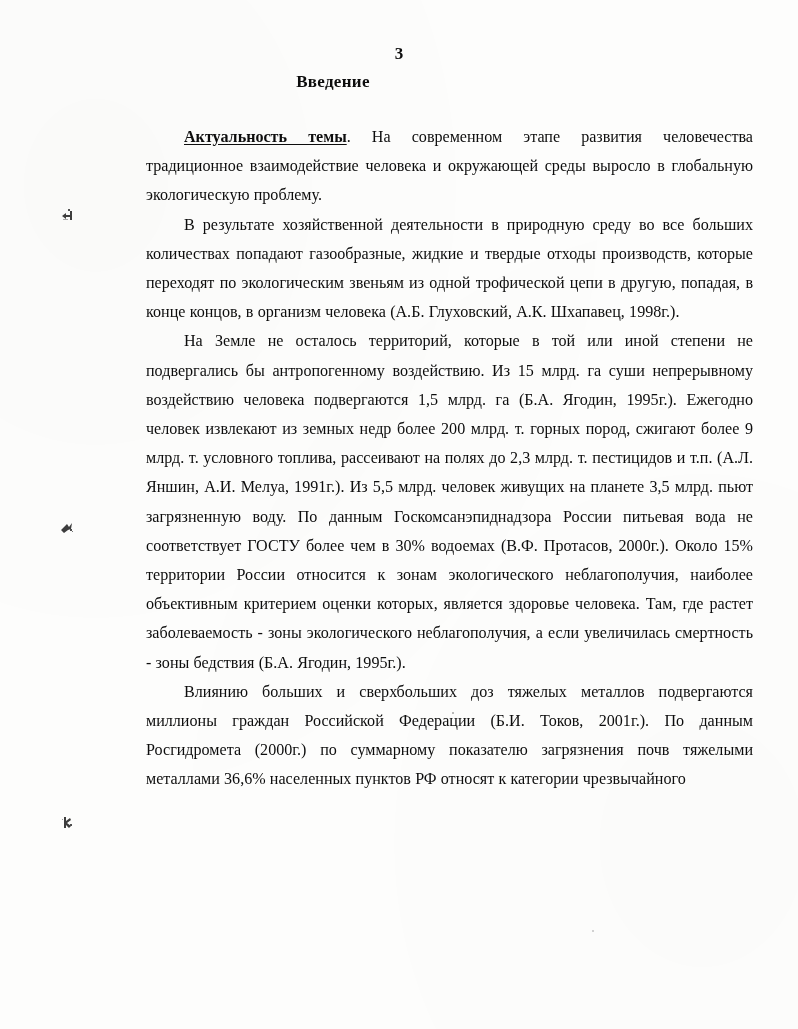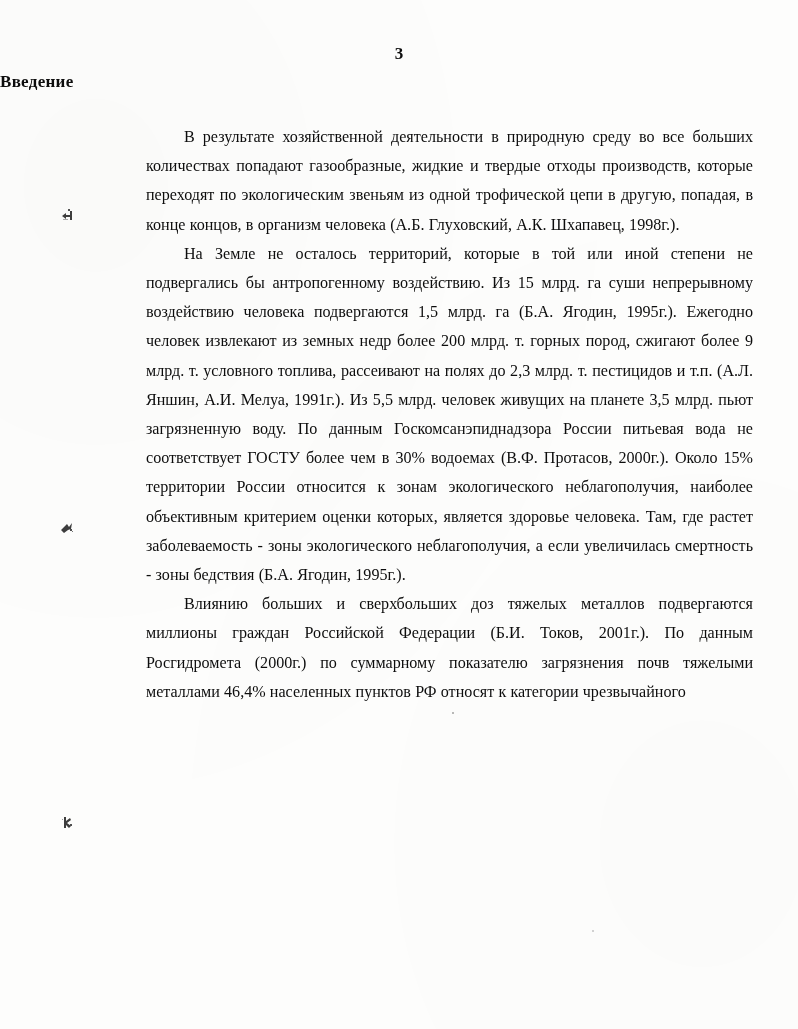--- a/index.html
+++ b/index.html
@@ -42,21 +42,21 @@
     font-size: 17px;
     font-weight: bold;
     letter-spacing: 0.2px;
   }
 
   .doc-heading {
     position: absolute;
     top: 72px;
     left: 0;
     width: 666px;
-    text-align: left;
+    text-align: center;
     font-size: 17px;
     font-weight: bold;
     letter-spacing: 0.3px;
   }
 
   
   .body-text {
     position: absolute;
     top: 122px;
     left: 146px;
@@ -113,27 +113,28 @@
 <div class="page">
 
   <div class="paper-grain"></div>
 
   <div class="page-number">3</div>
 
   <div class="doc-heading">Введение</div>
 
   <div class="body-text">
 
+    <p class="para"><span class="lead">Актуальность темы</span><span>. На современном этапе развития человечества традиционное взаимодействие человека и окружающей среды выросло в глобальную экологическую проблему.</span></p>
 
     <p class="para">В результате хозяйственной деятельности в природную среду во все больших количествах попадают газообразные, жидкие и твердые отходы производств, которые переходят по экологическим звеньям из одной трофической цепи в другую, попадая, в конце концов, в организм человека (А.Б. Глуховский, А.К. Шхапавец, 1998г.).</p>
 
     <p class="para">На Земле не осталось территорий, которые в той или иной степени не подвергались бы антропогенному воздействию. Из 15 млрд. га суши непрерывному воздействию человека подвергаются 1,5 млрд. га (Б.А. Ягодин, 1995г.). Ежегодно человек извлекают из земных недр более 200 млрд. т. горных пород, сжигают более 9 млрд. т. условного топлива, рассеивают на полях до 2,3 млрд. т. пестицидов и т.п. (А.Л. Яншин, А.И. Мелуа, 1991г.). Из 5,5 млрд. человек живущих на планете 3,5 млрд. пьют загрязненную воду. По данным Госкомсанэпиднадзора России питьевая вода не соответствует ГОСТУ более чем в 30% водоемах (В.Ф. Протасов, 2000г.). Около 15% территории России относится к зонам экологического неблагополучия, наиболее объективным критерием оценки которых, является здоровье человека. Там, где растет заболеваемость - зоны экологического неблагополучия, а если увеличилась смертность - зоны бедствия (Б.А. Ягодин, 1995г.).</p>
 
 
-    <p class="para">Влиянию больших и сверхбольших доз тяжелых металлов подвергаются миллионы граждан Российской Федерации (Б.И. Токов, 2001г.). По данным Росгидромета (2000г.) по суммарному показателю загрязнения почв тяжелыми металлами 46,4% населенных пунктов РФ относят к категории чрезвычайного</p>
+    <p class="para">Влиянию больших и сверхбольших доз тяжелых металлов подвергаются миллионы граждан Российской Федерации (Б.И. Токов, 2001г.). По данным Росгидромета (2000г.) по суммарному показателю загрязнения почв тяжелыми металлами 36,6% населенных пунктов РФ относят к категории чрезвычайного</p>
 
   </div>
 
   <div class="margin-mark mark-1">
     <svg width="17" height="15" viewBox="0 0 17 15">
       <path d="M2 8 L6 5 L6 7 L10 7 L10 3 L12 3 L12 12 L10 12 L10 9 L6 9 L6 11 Z" fill="#141414"></path>
       <rect x="8" y="1" width="2" height="2" fill="#303030"></rect>
       <rect x="3" y="11" width="5" height="1" fill="#9a9a9a"></rect>
     </svg>
   </div>

